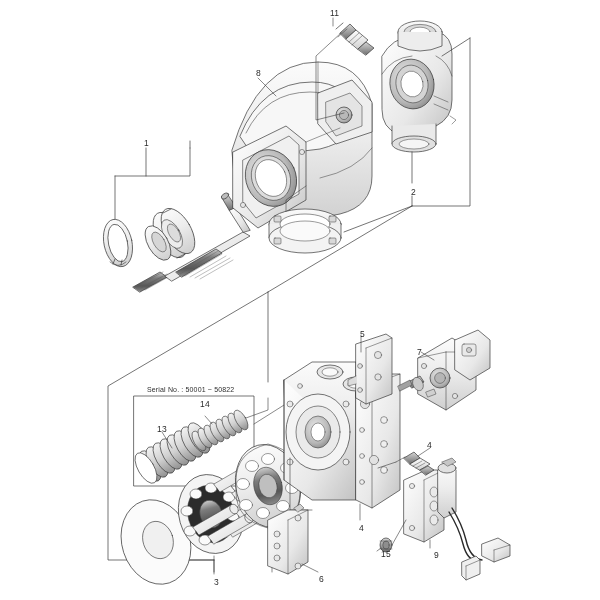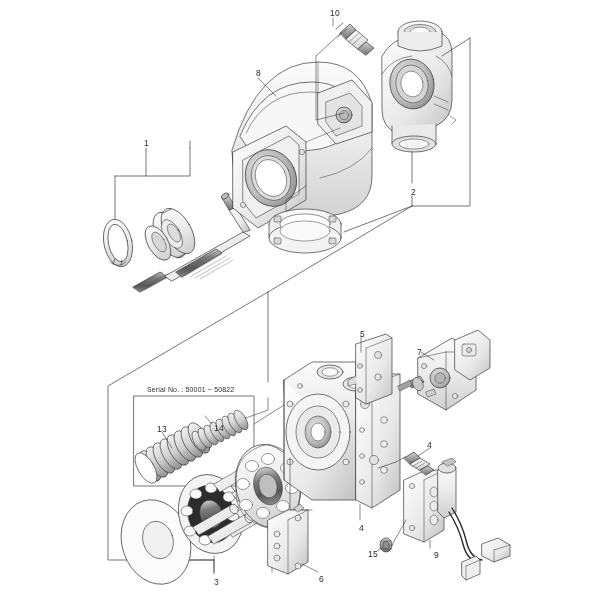--- a/index.html
+++ b/index.html
@@ -447,18 +447,18 @@
   <div class="callout" style="left:144px;top:139px;">1</div>
   <div class="callout" style="left:411px;top:188px;">2</div>
   <div class="callout" style="left:214px;top:578px;">3</div>
   <div class="callout" style="left:359px;top:524px;">4</div>
   <div class="callout" style="left:360px;top:330px;">5</div>
   <div class="callout" style="left:319px;top:575px;">6</div>
   <div class="callout" style="left:417px;top:348px;">7</div>
   <div class="callout" style="left:256px;top:69px;">8</div>
   <div class="callout" style="left:434px;top:551px;">9</div>
   <div class="callout" style="left:427px;top:441px;">4</div>
-  <div class="callout" style="left:330px;top:9px;">10</div>
+  <div class="callout" style="left:330px;top:9px;">11</div>
   <div class="callout" style="left:157px;top:425px;">13</div>
-  <div class="callout" style="left:200px;top:424px;margin-left:14px;">14</div>
-  <div class="callout" style="left:368px;top:550px;text-align:right;">15</div>
+  <div class="callout" style="left:200px;top:400px;">14</div>
+  <div class="callout" style="left:381px;top:550px;text-align:right;">15</div>
 
 </div>
 
 </body></html>

